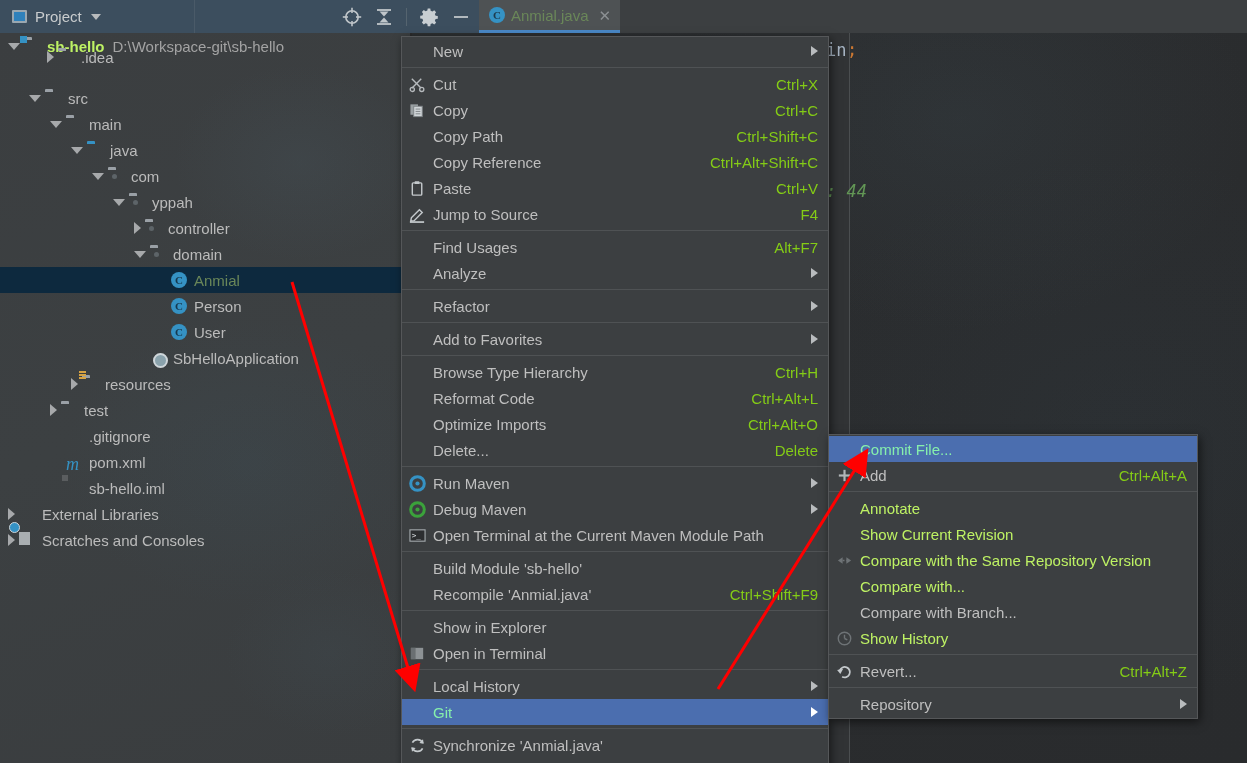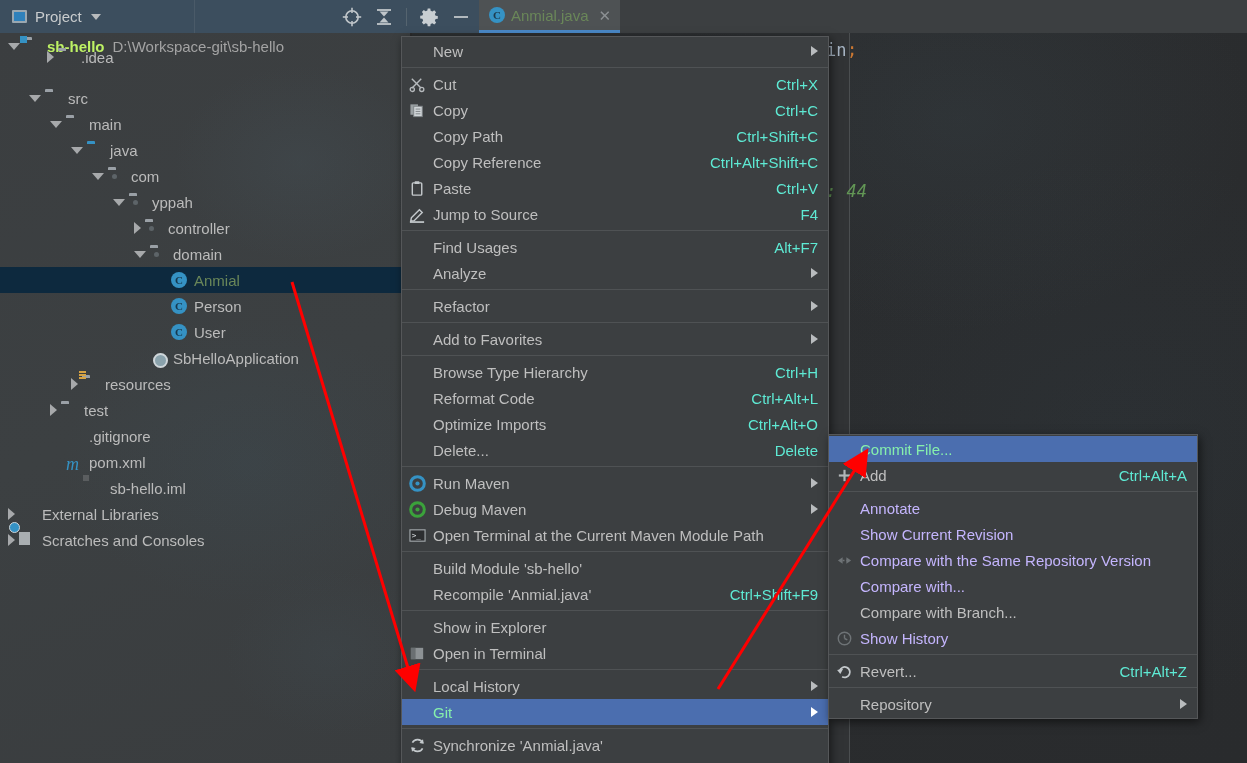--- a/index.html
+++ b/index.html
@@ -209,24 +209,24 @@
     padding: 1px 0;
   }
   .menu-item {
     position: relative; height: 26px;
     display: flex; align-items: center;
     color: #bfbfbf; font-size: 15px;
     padding-left: 31px; padding-right: 10px;
     white-space: nowrap;
   }
   .menu-item.selected { background: #4b6eaf; color: #86efac; }
-  .menu-item.disabled { color: #c4b5fd; }
+  .menu-item.disabled { color: #bef264; }
   .mi-label { flex: 0 0 auto; }
   .mi-spacer { flex: 1 1 auto; min-width: 18px; }
-  .mi-shortcut { color: #5eead4; font-size: 15px; flex: 0 0 auto; }
+  .mi-shortcut { color: #84cc16; font-size: 15px; flex: 0 0 auto; }
   .mi-arrow {
     width: 0; height: 0; margin-left: 10px; flex: 0 0 auto;
     border-top: 5px solid transparent; border-bottom: 5px solid transparent;
     border-left: 7px solid #b9bcbe;
   }
   .menu-item.selected .mi-arrow { border-left-color: #ffffff; }
   .mi-icon {
     position: absolute; left: 6px; top: 50%; transform: translateY(-50%);
     width: 18px; height: 18px;
     display: flex; align-items: center; justify-content: center;
@@ -386,21 +386,21 @@
         <div class="tree-row" style="top: 390px; padding-left: 50px;">
           <span class="tri none"></span>
           <span class="ico"><span class="file-doc"></span></span>
           <span class="tree-text">.gitignore</span>
         </div>
         <div class="tree-row" style="top: 416px; padding-left: 50px;">
           <span class="tri none"></span>
           <span class="ico"><span class="mfile">m</span></span>
           <span class="tree-text">pom.xml</span>
         </div>
-        <div class="tree-row" style="top: 442px; padding-left: 71px;">
+        <div class="tree-row" style="top: 442px; padding-left: 50px;">
           <span class="tri none"></span>
           <span class="ico"><span class="iml"></span></span>
           <span class="tree-text">sb-hello.iml</span>
         </div>
         <div class="tree-row" style="top: 468px; padding-left: 8px;">
           <span class="tri collapsed"></span>
           <span class="ico"><span class="extlibs"></span></span>
           <span class="tree-text">External Libraries</span>
         </div>
         <div class="tree-row" style="top: 494px; padding-left: 8px;">

